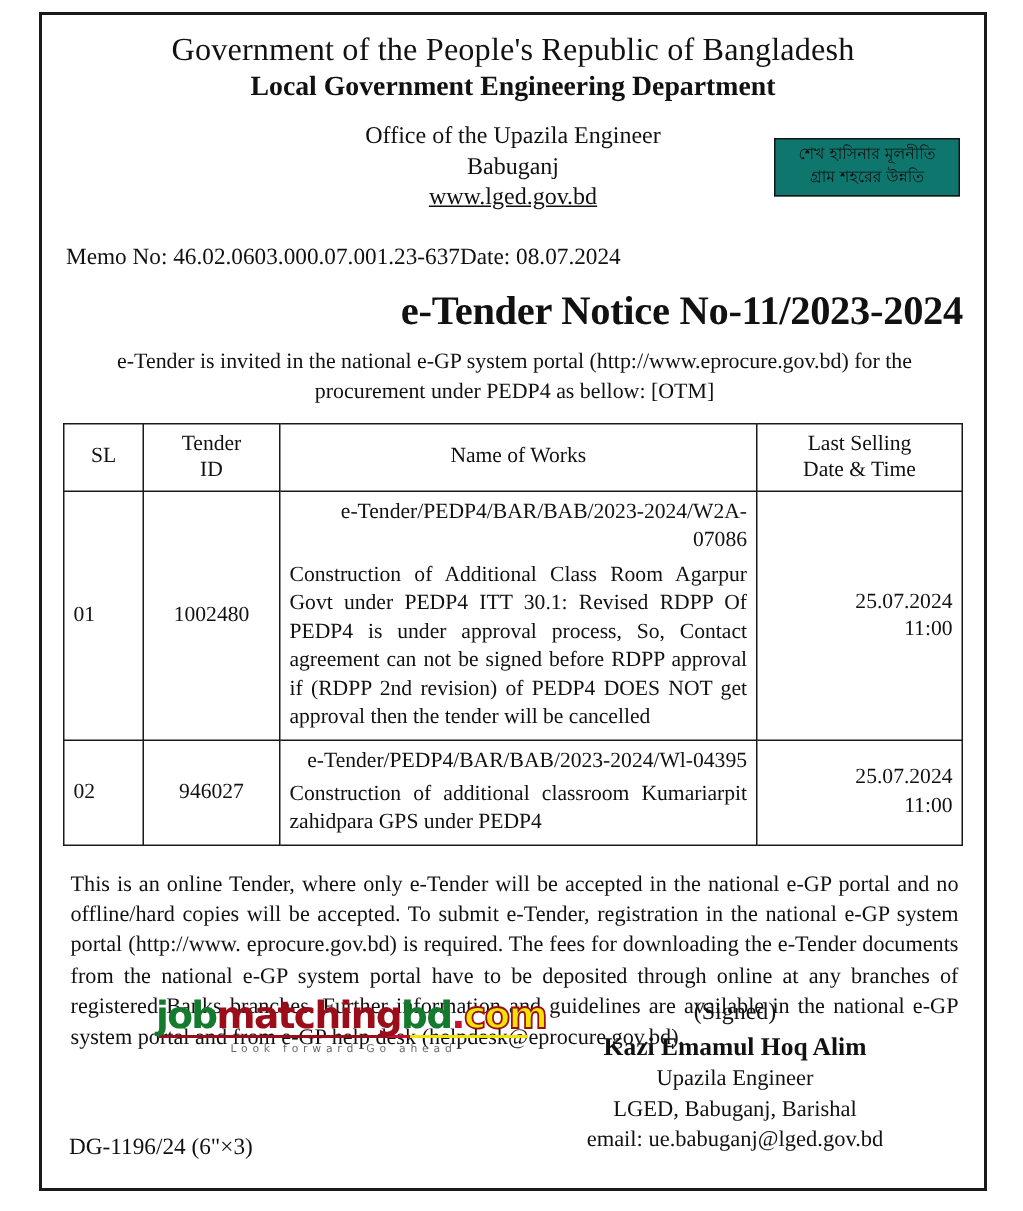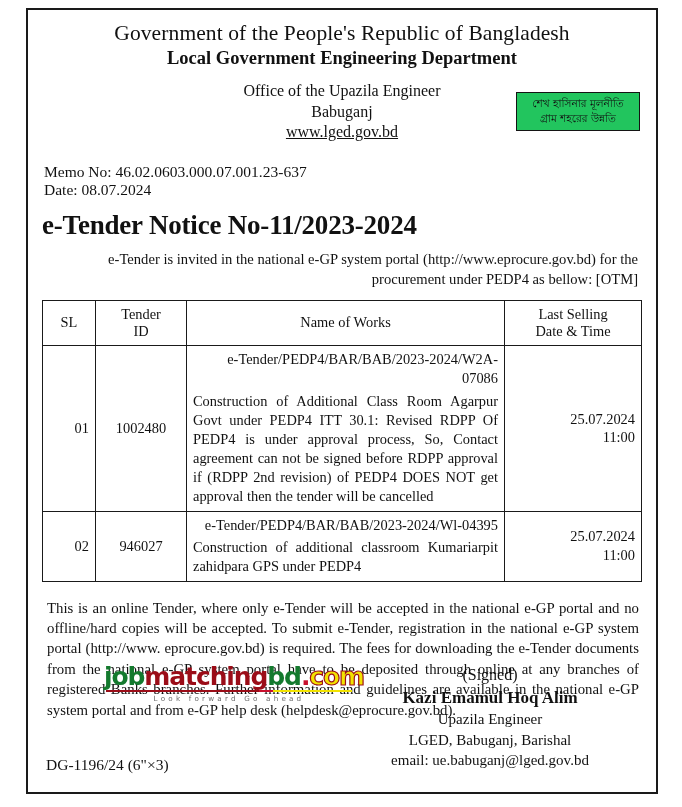--- a/index.html
+++ b/index.html
@@ -65,51 +65,49 @@
     right: 16px;
     top: 82px;
     width: 124px;
     border: 1.6px solid #141414;
     padding: 3px 4px 4px 4px;
     text-align: center;
     font-family: "DejaVu Sans", "Liberation Sans", sans-serif;
     font-size: 10.5px;
     line-height: 1.42;
     box-sizing: border-box;
-    background: #22c55e;
+    background: #0f766e;
   }
 
   
   .memo-row {
     display: flex;
-    justify-content: space-between;
     align-items: baseline;
     font-size: 15.5px;
     margin-top: 20px;
     padding: 0 2px;
-    flex-direction: column;
   }
 
   
   .notice-title {
-    text-align: left;
+    text-align: right;
     font-size: 27px;
     font-weight: bold;
     letter-spacing: -.2px;
     margin-top: 10px;
     line-height: 1.2;
   }
 
   
   .intro {
     font-size: 14.6px;
     line-height: 1.34;
     margin-top: 9px;
     padding: 0 4px 0 6px;
-    text-align: right;
+    text-align: center;
   }
 
   
   table.tender {
     border-collapse: collapse;
     width: 100%;
     margin-top: 10px;
     table-layout: fixed;
   }
   table.tender th,
@@ -118,21 +116,21 @@
     padding: 4px 6px;
     vertical-align: middle;
     font-size: 14.4px;
   }
   table.tender th {
     font-weight: normal;
     text-align: center;
     line-height: 1.2;
     padding: 5px 4px;
   }
-  .col-sl    { width: 44px; text-align: right; }
+  .col-sl    { width: 44px; text-align: left; }
   .col-tid   { width: 82px; text-align: center; }
   .col-date  { width: 128px; text-align: right; line-height: 1.3; }
   td.col-works { text-align: justify; padding: 6px 8px 7px 8px; }
   .work-ref {
     line-height: 1.3;
     margin-bottom: 4px;
     text-align: right;
   }
   .work-desc {
     line-height: 1.33;

